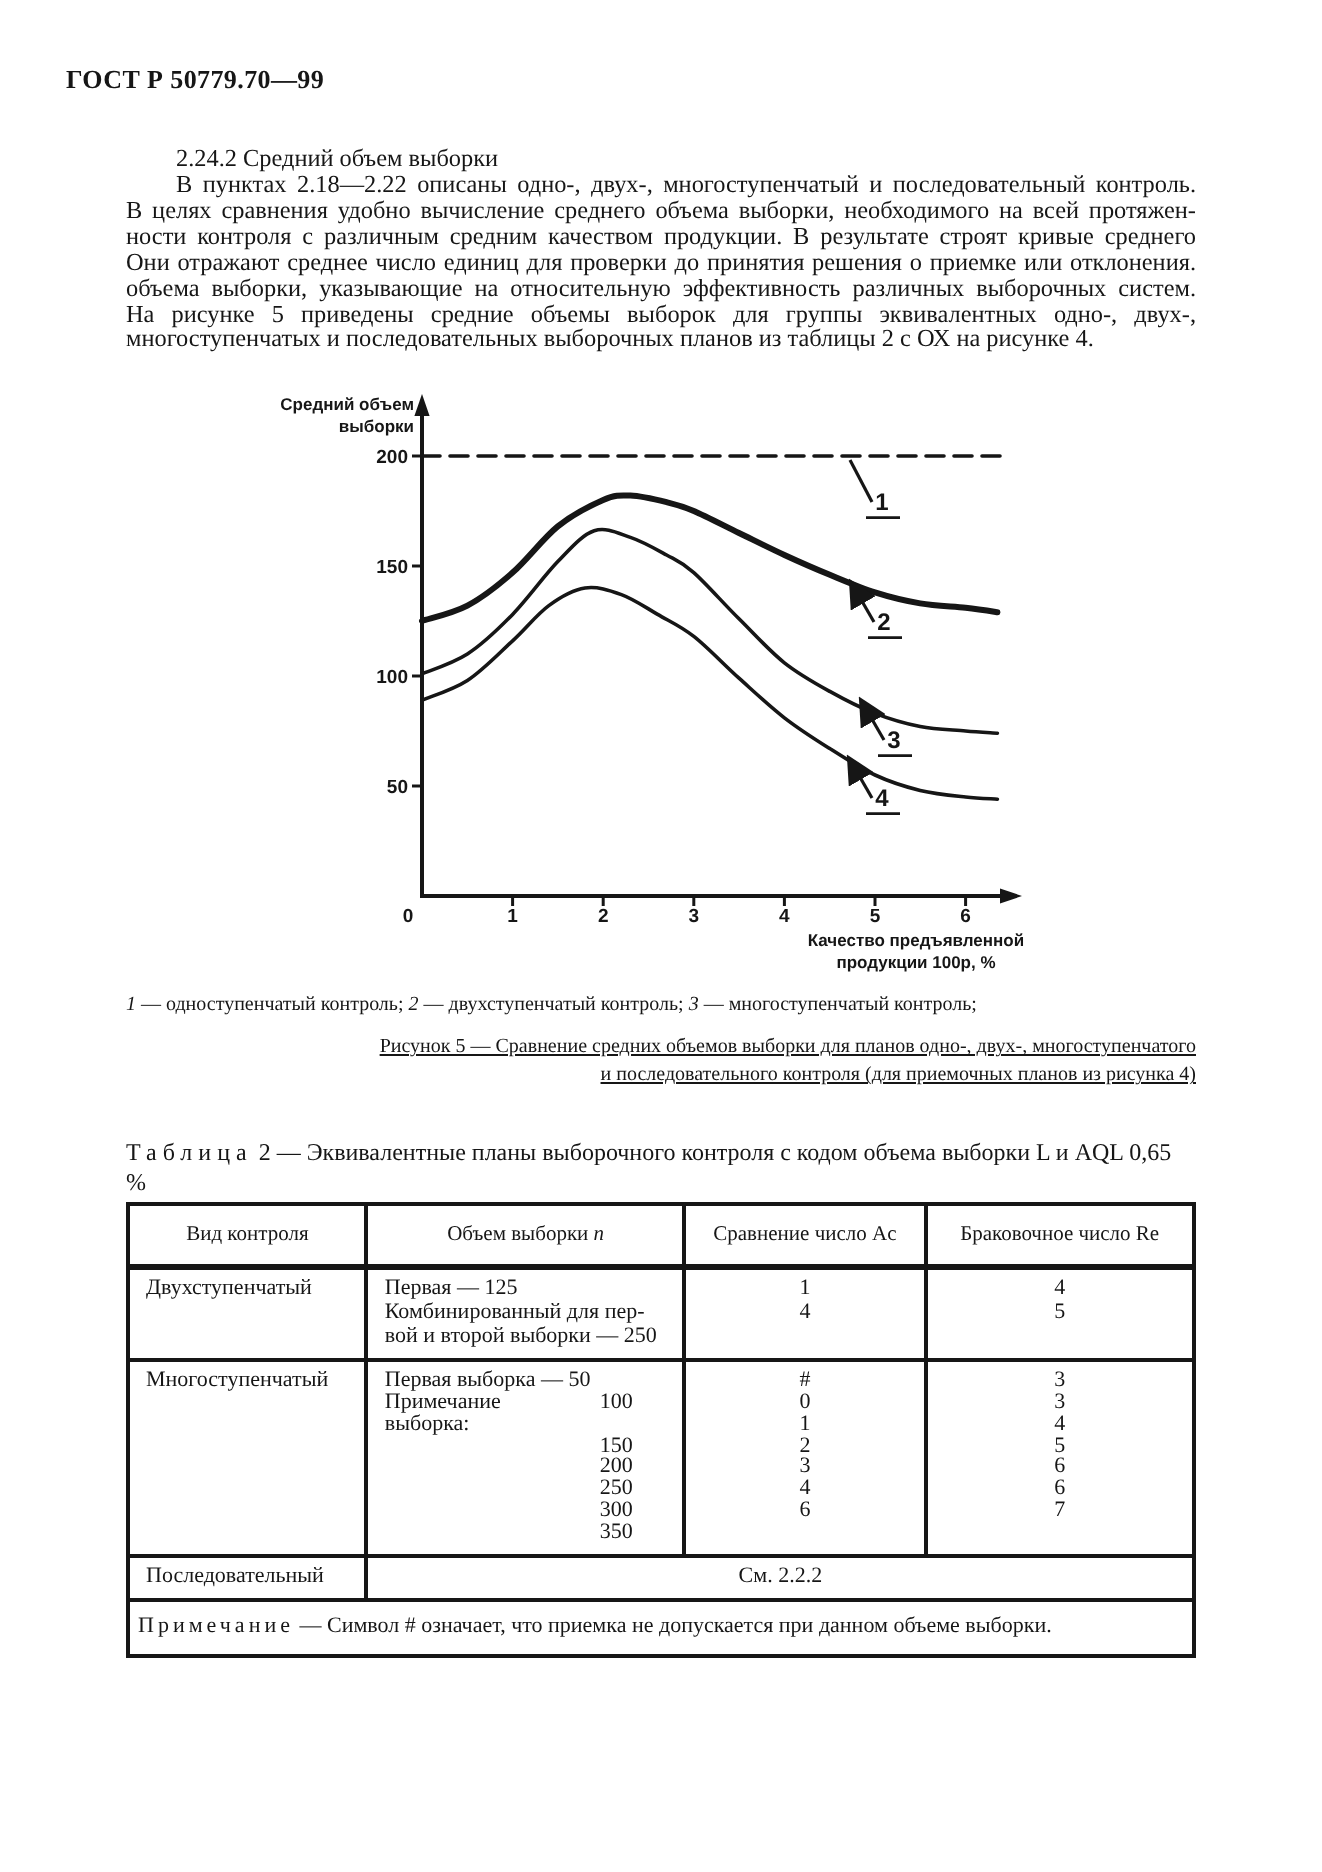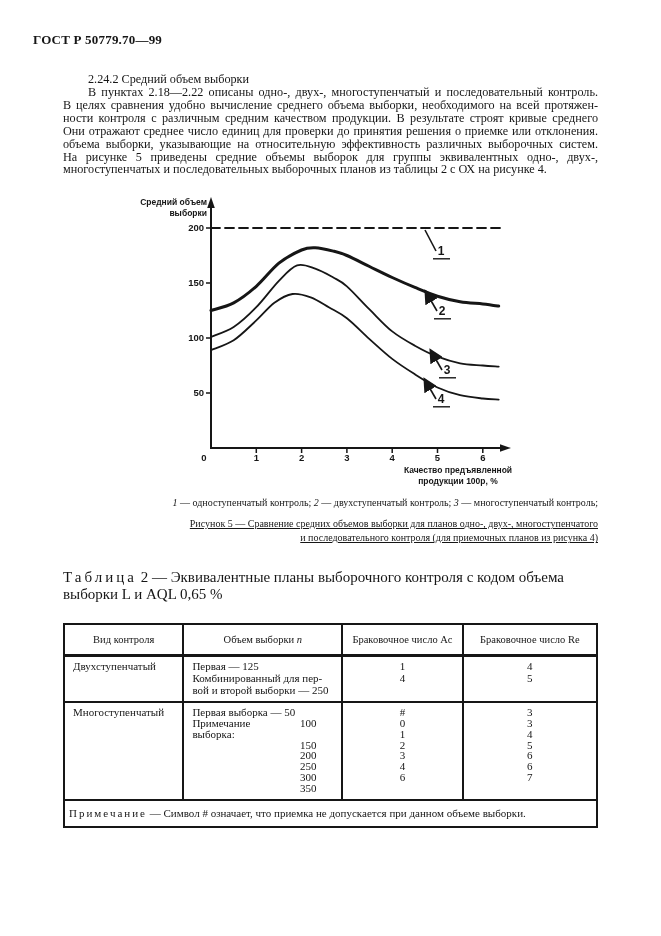--- a/index.html
+++ b/index.html
@@ -12,26 +12,26 @@
   .section{padding-top:73px;}
   .sec-heading{font-size:12.2px;line-height:13px;padding-left:25px;}
   .para-line{font-size:12.2px;line-height:12.9px;text-align:justify;text-align-last:justify;}
   .para-line.first{text-indent:25px;}
   .para-line.last{text-align-last:left;}
   .figure-wrap{position:relative;height:302px;margin-top:16px;}
   #chart{position:absolute;left:37px;top:0;}
   .tick{font-family:"Liberation Sans",sans-serif;font-weight:bold;font-size:9.5px;fill:#161616;}
   .ax{font-family:"Liberation Sans",sans-serif;font-weight:bold;font-size:8.5px;fill:#161616;}
   .clabel{font-family:"Liberation Sans",sans-serif;font-weight:bold;font-size:12px;fill:#161616;}
-  .legend{text-align:right;font-size:10px;line-height:13px;margin-top:2px;}
+  .legend{text-align:left;font-size:10px;line-height:13px;margin-top:2px;}
   .legend i{font-style:italic;}
   .caption{text-align:right;font-size:10px;line-height:14px;margin-top:8px;text-decoration:underline;}
-  .table-title{font-size:15px;margin-top:24px;}
+  .table-title{font-size:12px;margin-top:24px;}
   .title-label{letter-spacing:3px;}
-  table{border-collapse:collapse;width:100%;margin-top:20px;font-size:11px;table-layout:fixed;border-radius:18px;}
+  table{border-collapse:collapse;width:100%;margin-top:2px;font-size:11px;table-layout:fixed;border-radius:18px;}
   col.c1{width:22.4%;} col.c2{width:29.8%;} col.c3{width:22.6%;} col.c4{width:25.2%;}
   th,td{border:2px solid #161616;}
   thead th{border-bottom:3px solid #161616;font-weight:normal;font-size:10.5px;text-align:center;padding:9px 4px;}
   thead th i{font-style:italic;}
   tbody td{padding:4px 8px 5px;line-height:11.6px;vertical-align:top;}
   tr.multi td{line-height:10.8px;}
   td.center{text-align:center;}
   .tabrow{display:flex;}
   .tlabel{width:100px;}
   .tnum{width:24px;text-align:right;}
@@ -130,21 +130,21 @@
     <colgroup>
         <col class="c1">
         <col class="c2">
         <col class="c3">
         <col class="c4">
       </colgroup>
     <thead>
         <tr id="thead-row">
           <th>Вид контроля</th>
           <th>Объем выборки <i>n</i></th>
-          <th>Браковочное число Ac</th>
+          <th>Сравнение число Ac</th>
           <th>Браковочное число Re</th>
         </tr>
       </thead>
     <tbody id="tbody">
         <tr>
           <td>Двухступенчатый</td>
           <td>
             <div>Первая — 125</div>
             <div>Комбинированный для пер-</div>
             <div>вой и второй выборки — 250</div>
@@ -200,19 +200,23 @@
             <div>3</div>
             <div>3</div>
             <div>4</div>
             <div>5</div>
             <div>6</div>
             <div>6</div>
             <div>7</div>
           </td>
         </tr>
         <tr>
+          <td>Последовательный</td>
+          <td colspan="3" class="center">См. 2.2.2</td>
+        </tr>
+        <tr>
           <td colspan="4" class="note-cell"><span class="note-label">Примечание</span> — Символ # означает, что приемка не допускается при данном объеме выборки.</td>
         </tr>
       </tbody>
   </table>
 
 
 </div>
 
 </body></html>

